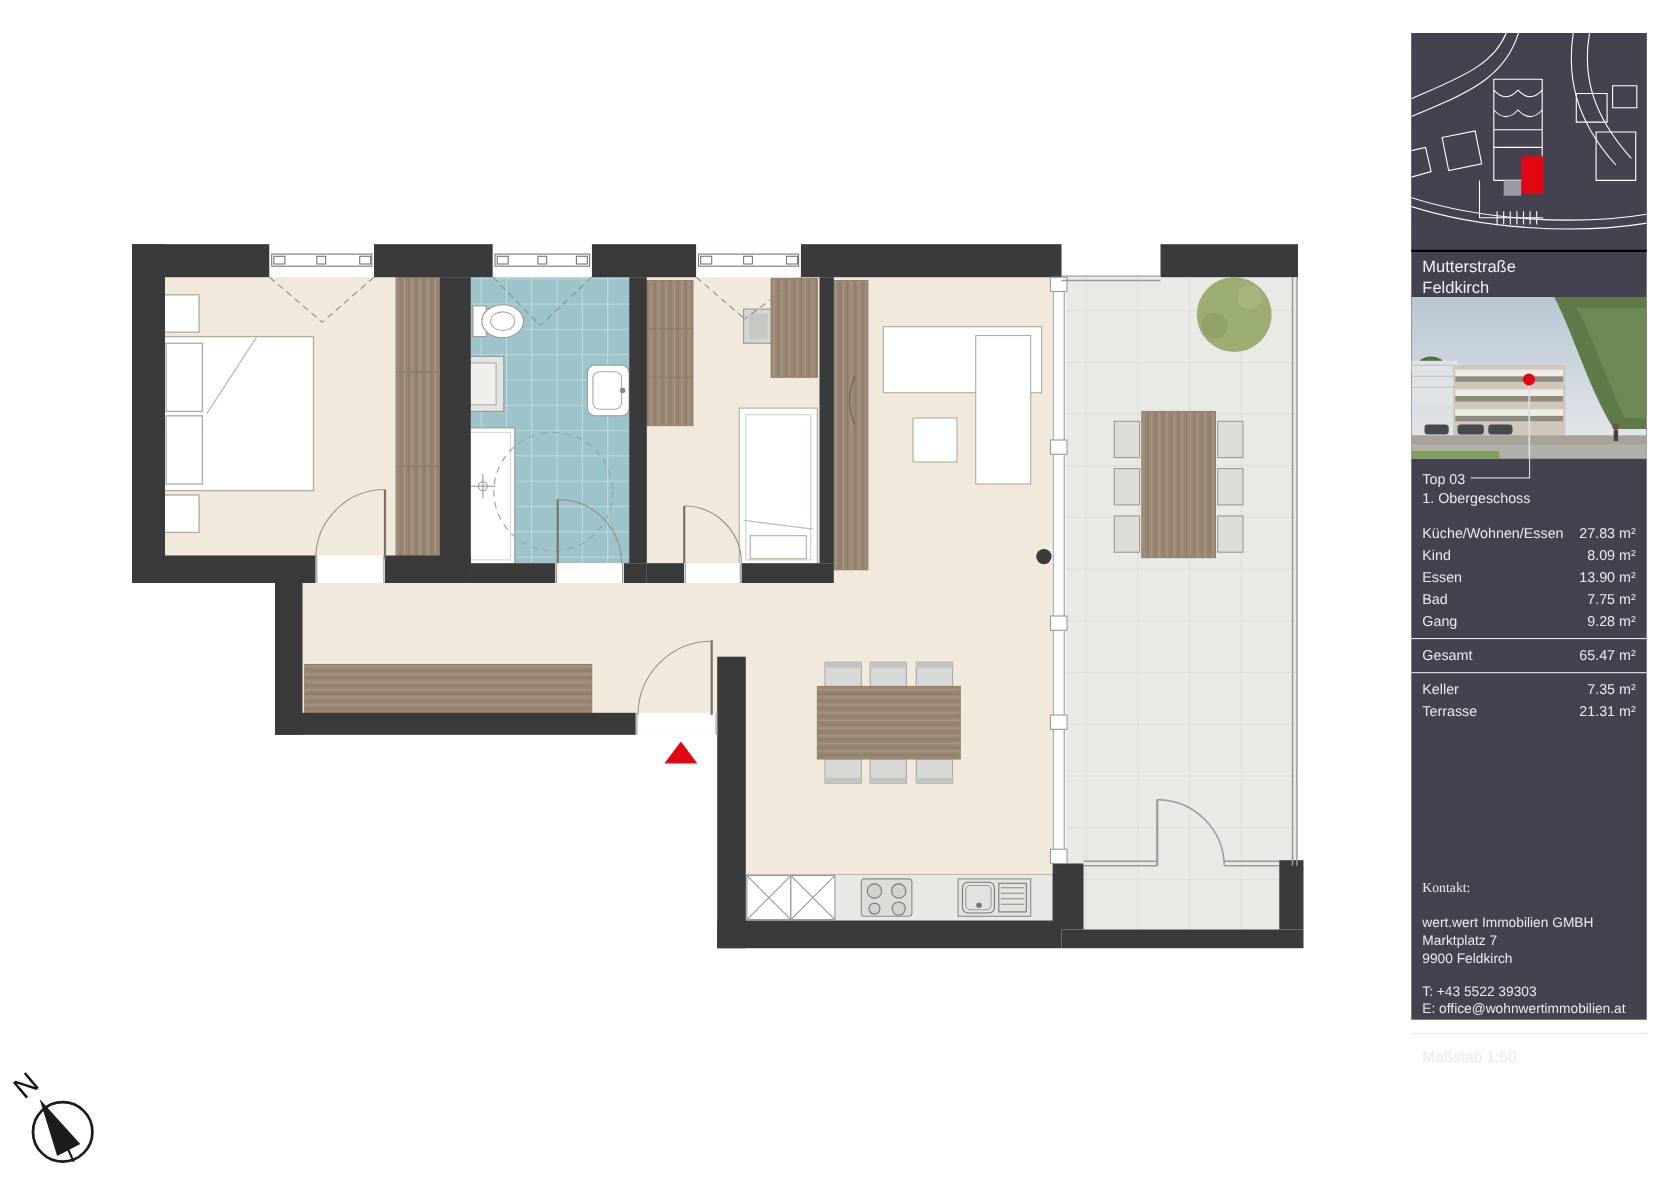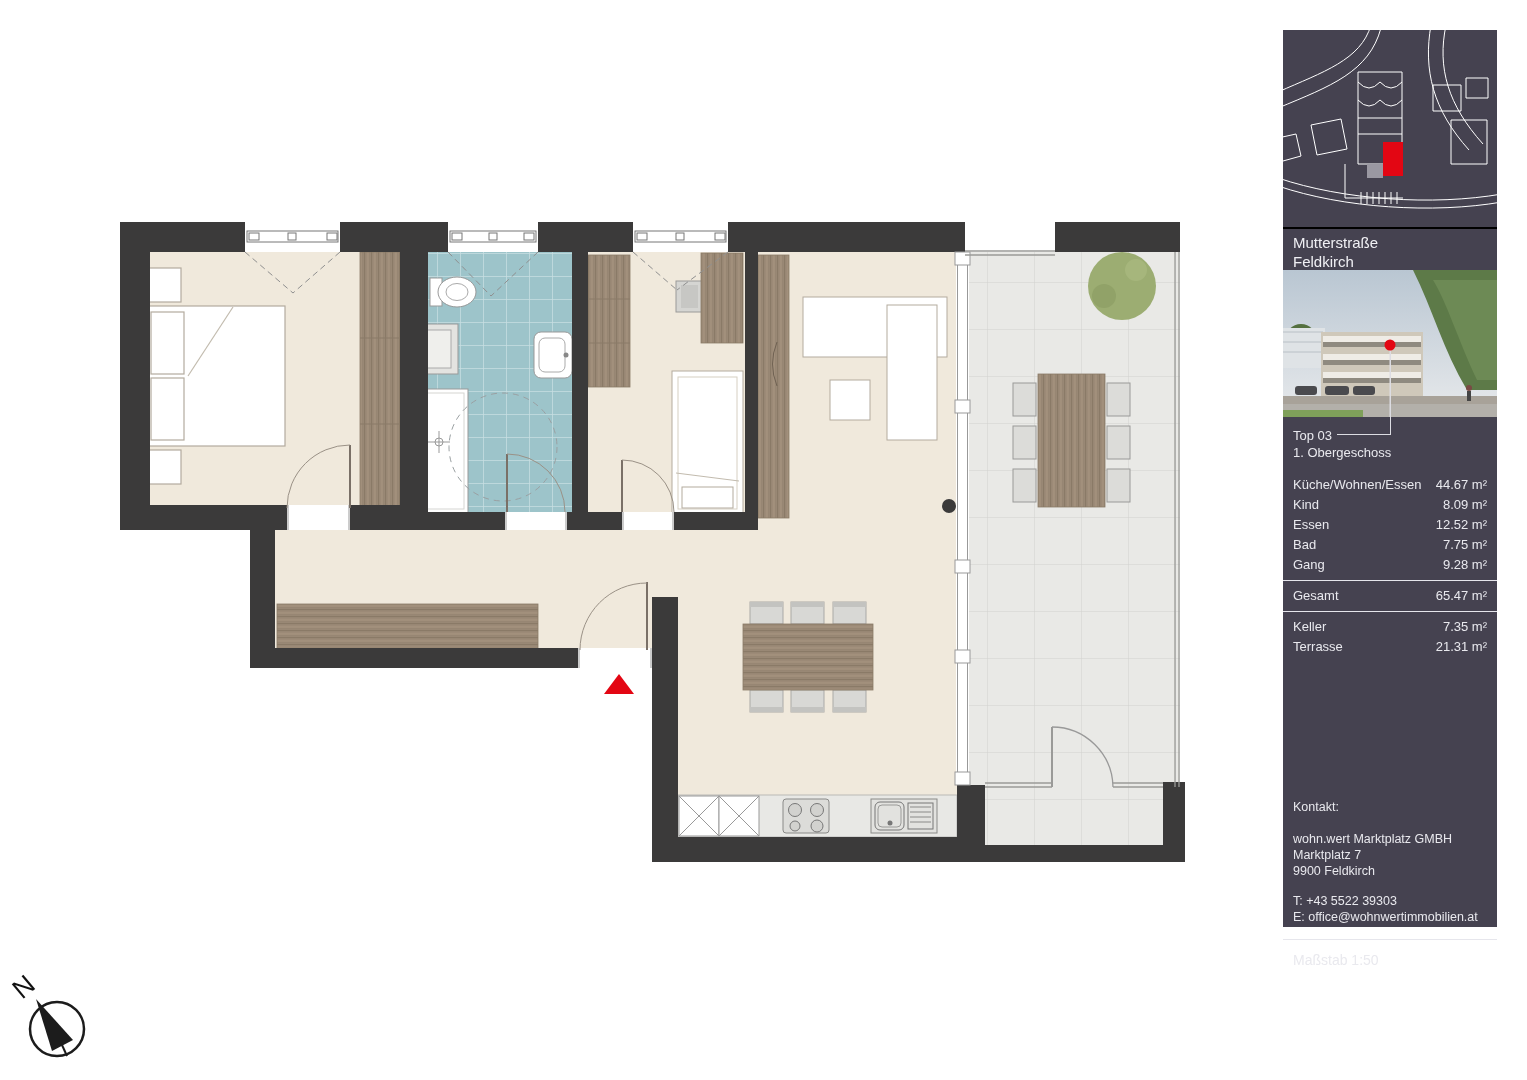--- a/index.html
+++ b/index.html
@@ -18,21 +18,21 @@
              border-top:2px solid #000000;font-size:15px;line-height:19px;color:#f0f0f4;}
   .photo-box{height:147px;overflow:hidden;position:relative;}
   .info{position:relative;box-sizing:border-box;height:510px;padding:10px 10px 0 10px;font-size:13px;}
   .leader-v{position:absolute;left:107px;top:-66px;height:84px;width:1px;background:#dcdce2;}
   .leader-h{position:absolute;left:54px;top:17px;width:53px;height:1px;background:#dcdce2;}
   .top03{line-height:17px;}
   .rowtable{margin-top:14px;}
   .arearow{display:flex;justify-content:space-between;height:20px;line-height:20px;}
   .rule{border-top:1px solid #e6e6ec;margin:5px -10px;}
   .contact{margin-top:0;font-size:12.5px;line-height:16px;}
-  .contact .hd{margin-bottom:16px;}
+  .contact .hd{margin-bottom:16px;font-family:Liberation Serif, serif;}
   .contact .grp{margin-bottom:14px;}
   .massstab{font-size:14px;padding-top:7px;}
   .scalezone{position:relative;height:35px;background:#fff;}
   .scaleseg{position:absolute;left:69px;top:3px;width:71px;height:10px;background:var(--navy,#454250);}
   .scalestrip{position:absolute;left:0;top:17px;width:214px;height:17px;background:var(--navy,#454250);}
   .scalestrip span{position:absolute;top:2px;font-size:11px;color:#e9e9ee;width:28px;text-align:center;}
   .tick1{left:58px;} .tick2{left:129px;}
 </style>
 </head>
 <body>
@@ -378,29 +378,29 @@
       <div class="leader-v"></div>
       <div class="leader-h"></div>
       <div class="top03">
         <div>Top 03</div>
         <div>1. Obergeschoss</div>
       </div>
 
       <div class="rowtable">
         <div class="arearow">
               <span>Küche/Wohnen/Essen</span>
-              <span>44.67 m²</span>
+              <span>27.83 m²</span>
             </div>
         <div class="arearow">
               <span>Kind</span>
               <span>8.09 m²</span>
             </div>
         <div class="arearow">
               <span>Essen</span>
-              <span>12.52 m²</span>
+              <span>13.90 m²</span>
             </div>
         <div class="arearow">
               <span>Bad</span>
               <span>7.75 m²</span>
             </div>
         <div class="arearow">
               <span>Gang</span>
               <span>9.28 m²</span>
             </div>
         <div class="rule"></div>
@@ -417,21 +417,21 @@
               <span>Terrasse</span>
               <span>21.31 m²</span>
             </div>
       </div>
 
       <div style="height:142px"></div>
 
       <div class="contact">
         <div class="hd">Kontakt:</div>
         <div class="grp">
-          <div>wohn.wert Marktplatz GMBH</div>
+          <div>wert.wert Immobilien GMBH</div>
           <div>Marktplatz 7</div>
           <div>9900 Feldkirch</div>
         </div>
         <div class="grp">
           <div>T: +43 5522 39303</div>
           <div>E: office@wohnwertimmobilien.at</div>
         </div>
       </div>
 
       <div class="rule"></div>

